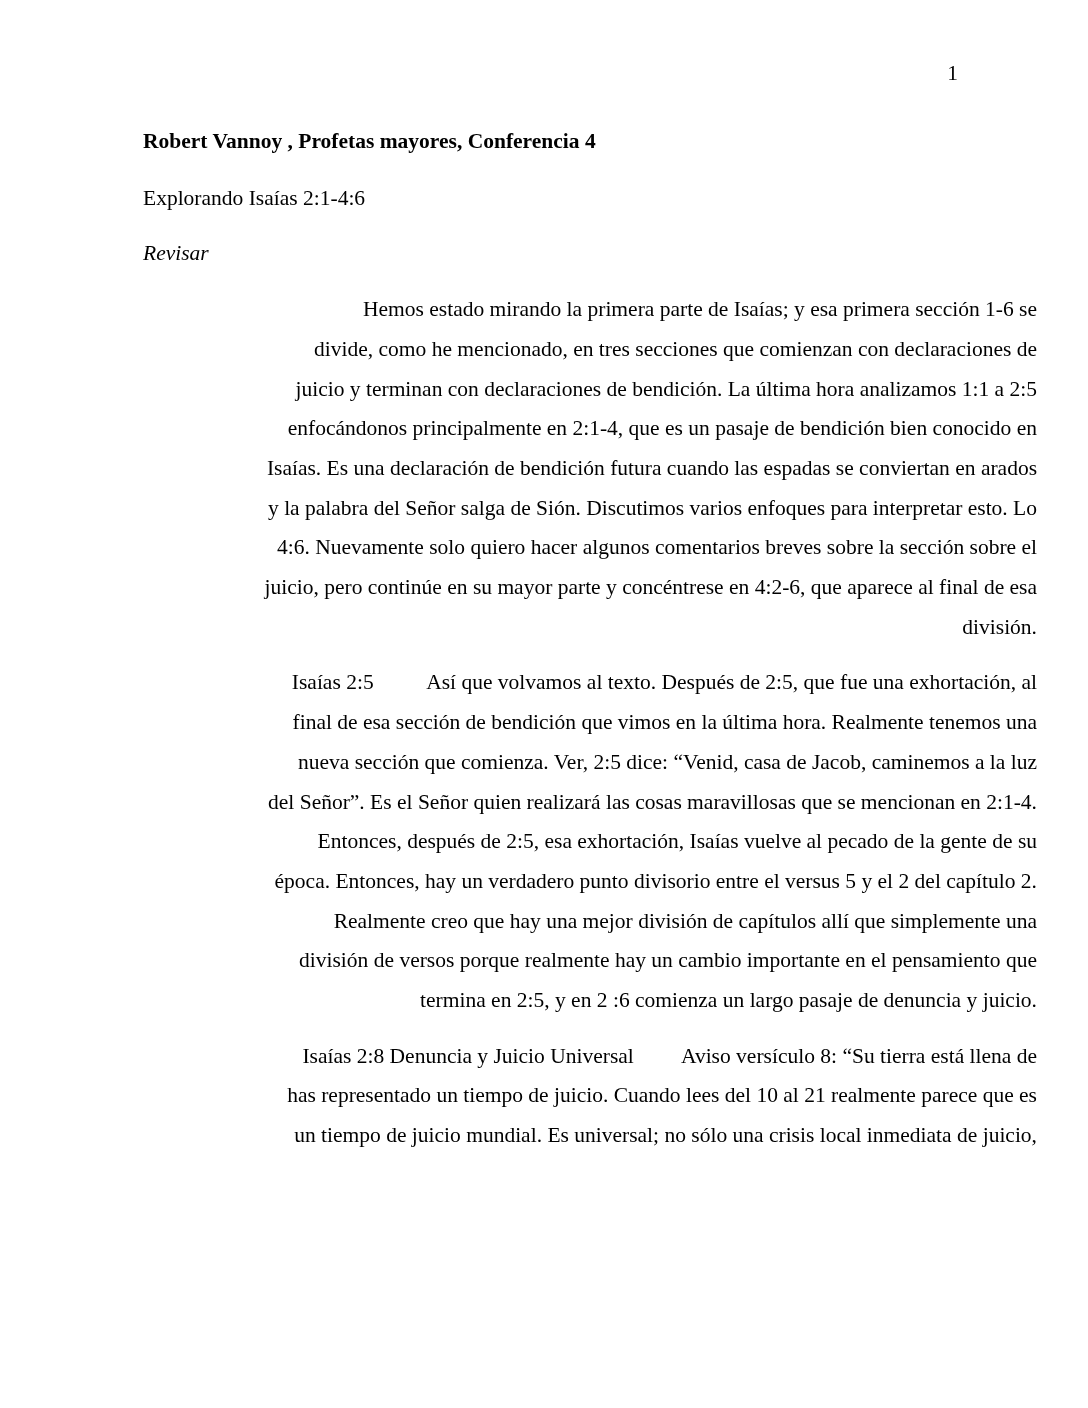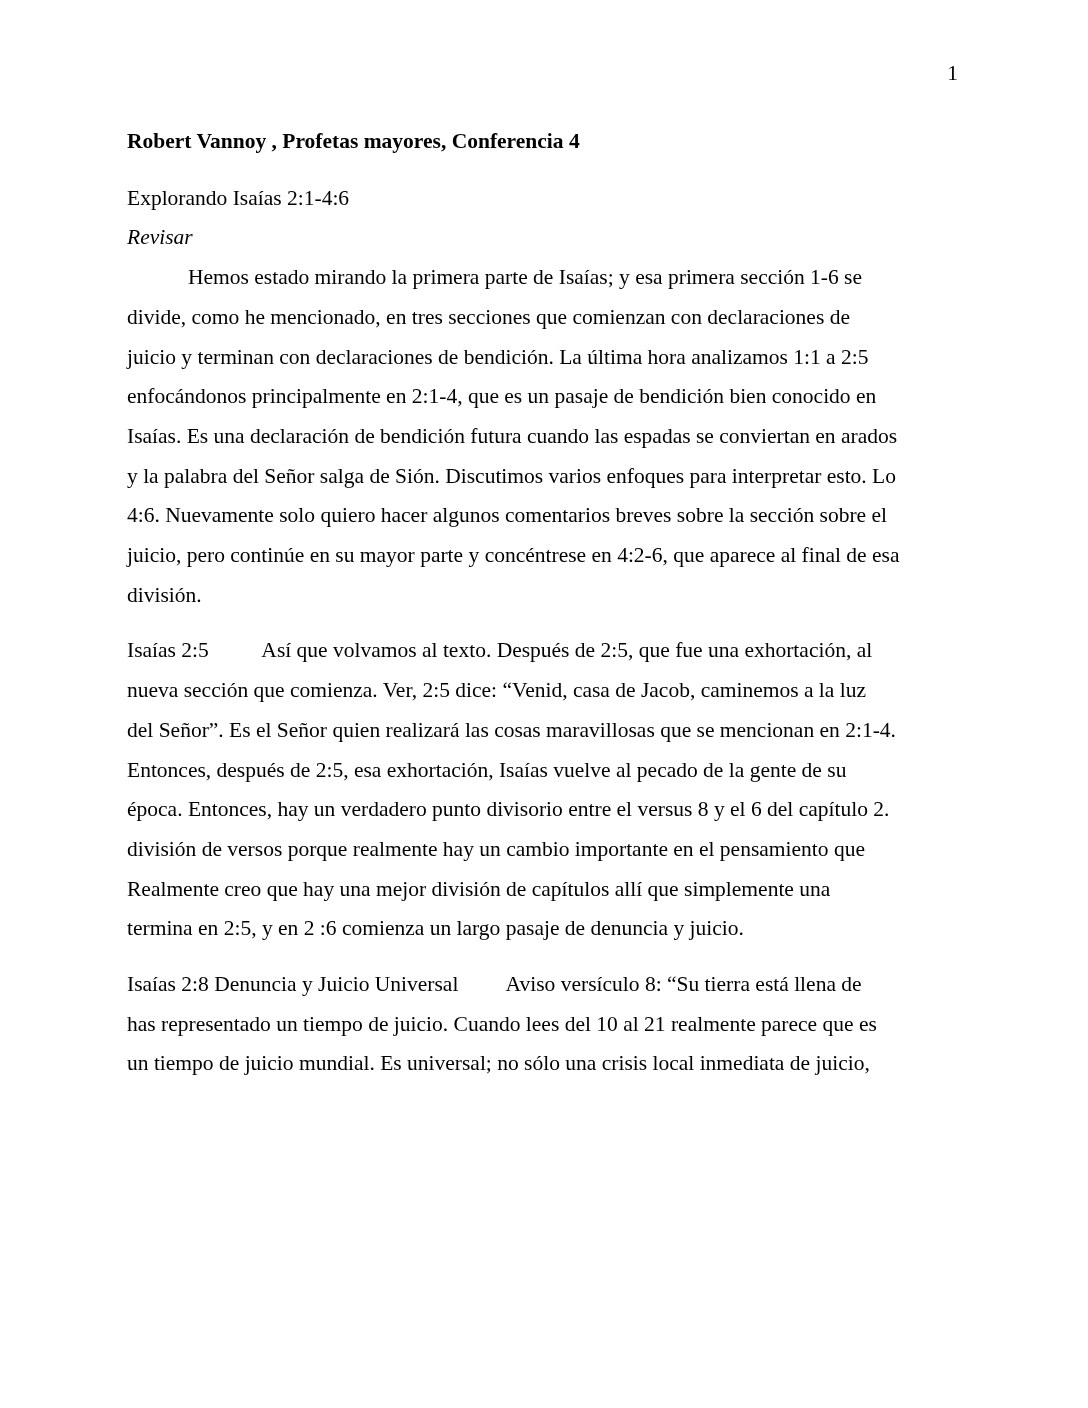--- a/index.html
+++ b/index.html
@@ -24,37 +24,38 @@
     right: 130px;
     text-align: right;
   }
   .content {
     position: absolute;
     left: 127px;
     top: 0;
     width: 910px;
   }
   .content p {
-    margin: 0;
+    margin: 16px;
     white-space: pre;
   }
   .doc-title {
     margin-top: 122px !important;
     font-weight: bold;
   }
   .section-heading {
     margin-top: 17px !important;
     font-weight: normal;
   }
   .subheading {
     font-weight: normal;
     font-style: italic;
   }
   .para {
     margin: 0;
+    text-align: right;
   }
   .para.gap-before {
     margin-top: 16px;
   }
   .line {
     white-space: pre;
   }
   .line.first-indent {
     text-indent: 61px;
   }
@@ -78,26 +79,27 @@
         <div class="line">juicio y terminan con declaraciones de bendición. La última hora analizamos 1:1 a 2:5</div>
         <div class="line">enfocándonos principalmente en 2:1-4, que es un pasaje de bendición bien conocido en</div>
         <div class="line">Isaías. Es una declaración de bendición futura cuando las espadas se conviertan en arados</div>
         <div class="line">y la palabra del Señor salga de Sión. Discutimos varios enfoques para interpretar esto. Lo</div>
         <div class="line">4:6. Nuevamente solo quiero hacer algunos comentarios breves sobre la sección sobre el</div>
         <div class="line">juicio, pero continúe en su mayor parte y concéntrese en 4:2-6, que aparece al final de esa</div>
         <div class="line">división.</div>
       </div>
     <div class="para gap-before">
         <div class="line">Isaías 2:5          Así que volvamos al texto. Después de 2:5, que fue una exhortación, al</div>
+        <div class="line">final de esa sección de bendición que vimos en la última hora. Realmente tenemos una</div>
         <div class="line">nueva sección que comienza. Ver, 2:5 dice: “Venid, casa de Jacob, caminemos a la luz</div>
         <div class="line">del Señor”. Es el Señor quien realizará las cosas maravillosas que se mencionan en 2:1-4.</div>
         <div class="line">Entonces, después de 2:5, esa exhortación, Isaías vuelve al pecado de la gente de su</div>
-        <div class="line">época. Entonces, hay un verdadero punto divisorio entre el versus 8 y el 6 del capítulo 2.</div>
+        <div class="line">época. Entonces, hay un verdadero punto divisorio entre el versus 5 y el 2 del capítulo 2.</div>
+        <div class="line">Realmente creo que hay una mejor división de capítulos allí que simplemente una</div>
         <div class="line">división de versos porque realmente hay un cambio importante en el pensamiento que</div>
-        <div class="line">Realmente creo que hay una mejor división de capítulos allí que simplemente una</div>
         <div class="line">termina en 2:5, y en 2 :6 comienza un largo pasaje de denuncia y juicio.</div>
       </div>
     <div class="para gap-before">
         <div class="line">Isaías 2:8 Denuncia y Juicio Universal         Aviso versículo 8: “Su tierra está llena de</div>
         <div class="line">has representado un tiempo de juicio. Cuando lees del 10 al 21 realmente parece que es</div>
         <div class="line">un tiempo de juicio mundial. Es universal; no sólo una crisis local inmediata de juicio,</div>
       </div>
   </div>
 </div>
 

